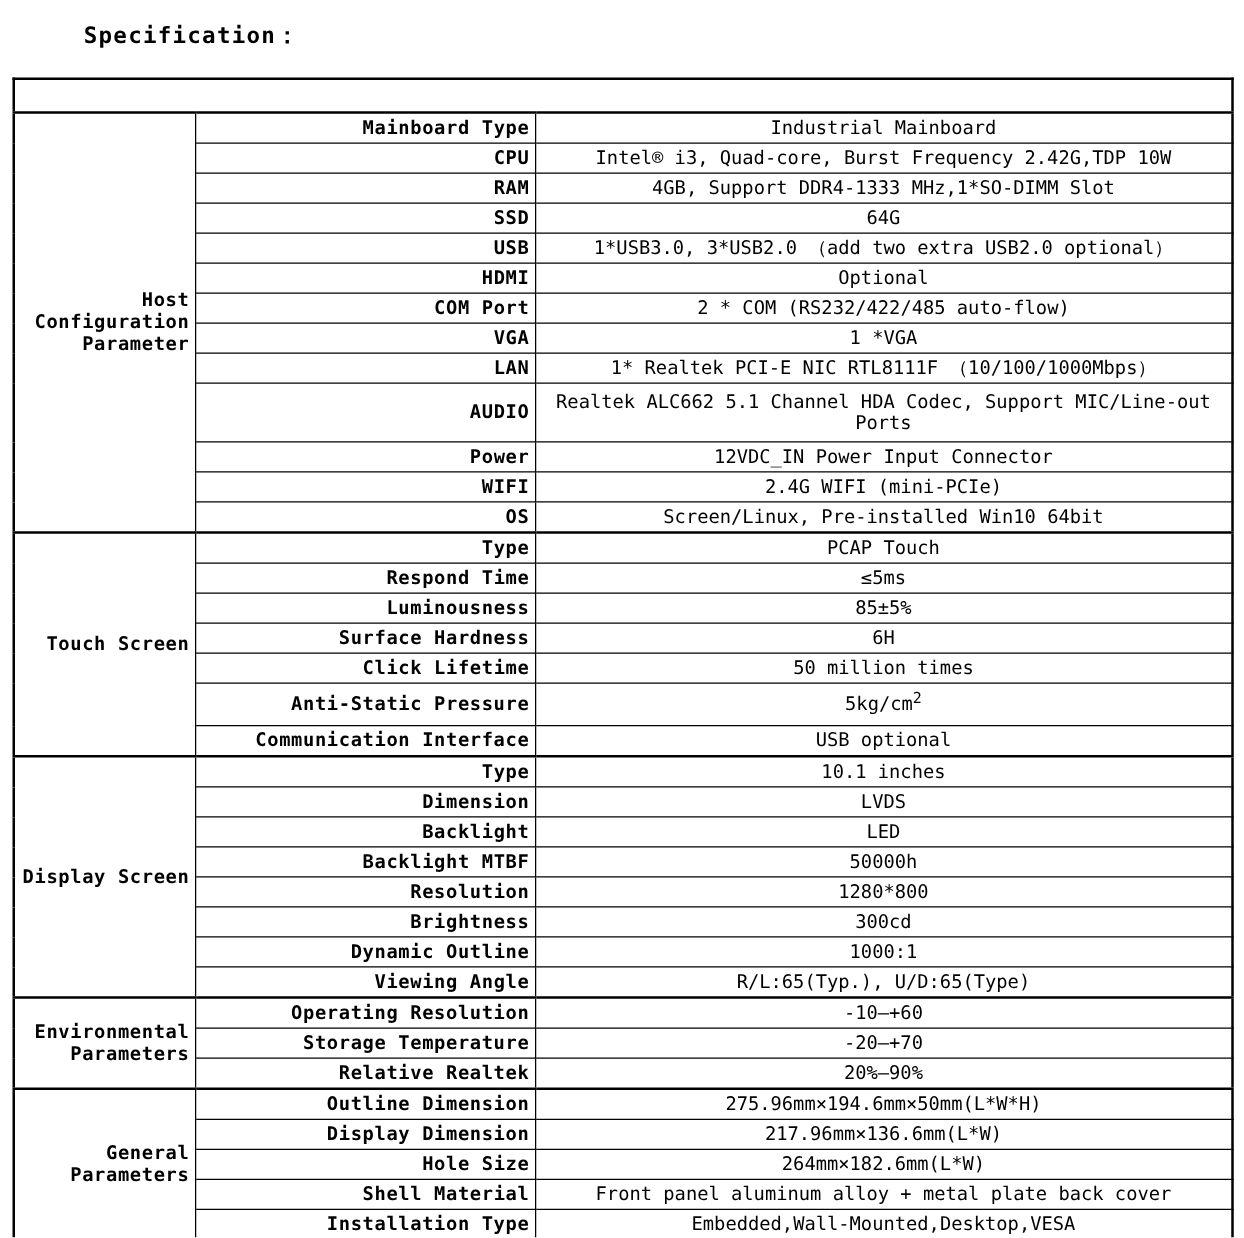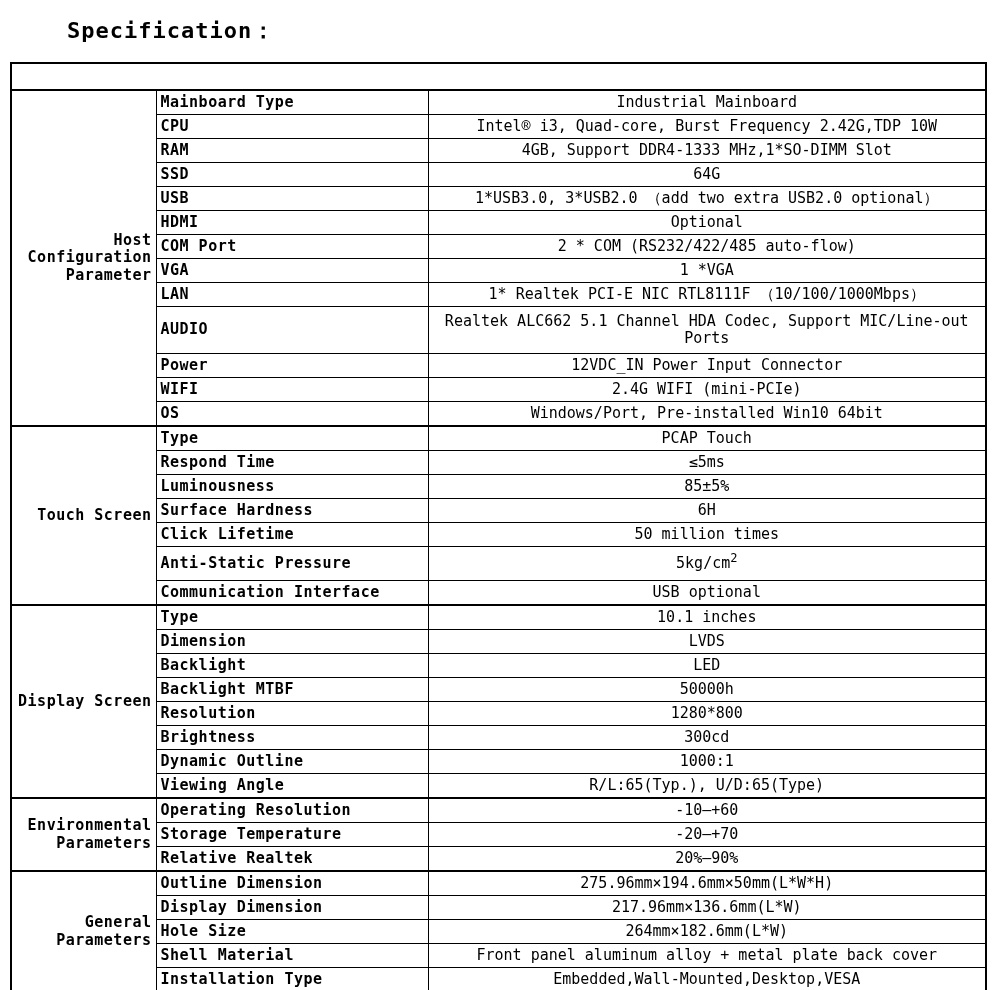--- a/index.html
+++ b/index.html
@@ -15,21 +15,21 @@
     position: relative;
     width: 995px;
     height: 990px;
     background: #ffffff;
     overflow: hidden;
   }
   .title {
     position: absolute;
     left: 67px;
     top: 16px;
-    font-size: 22px;
+    font-size: 18px;
     font-weight: bold;
     letter-spacing: 1px;
   }
   table.spec {
     position: absolute;
     left: 10px;
     top: 62px;
     width: 975px;
     border-collapse: collapse;
     table-layout: fixed;
@@ -49,21 +49,21 @@
   td.cat {
     font-weight: bold;
     text-align: right;
     vertical-align: middle;
     font-size: 15px;
     letter-spacing: 0.5px;
     padding: 0 8px;
   }
   td.param {
     font-weight: bold;
-    text-align: left;
+    text-align: right;
     vertical-align: middle;
     height: 23px;
     letter-spacing: 0.5px;
   }
   td.value {
     text-align: center;
     vertical-align: middle;
   }
   tr.tall td.param, tr.tall td.value { height: 46px; }
   tr.suprow td.param, tr.suprow td.value { height: 33px; }
@@ -134,21 +134,21 @@
         <tr>
           <td class="param">Power</td>
           <td class="value">12VDC_IN Power Input Connector</td>
         </tr>
         <tr>
           <td class="param">WIFI</td>
           <td class="value">2.4G WIFI (mini-PCIe)</td>
         </tr>
         <tr>
           <td class="param">OS</td>
-          <td class="value">Windows/Port,  Pre-installed Win10 64bit</td>
+          <td class="value">Screen/Linux,  Pre-installed Win10 64bit</td>
         </tr>
         <tr class="section-start">
           <td class="cat" rowspan="7">Touch Screen</td>
           <td class="param">Type</td>
           <td class="value">PCAP Touch</td>
         </tr>
         <tr>
           <td class="param">Respond Time</td>
           <td class="value">≤5ms</td>
         </tr>

